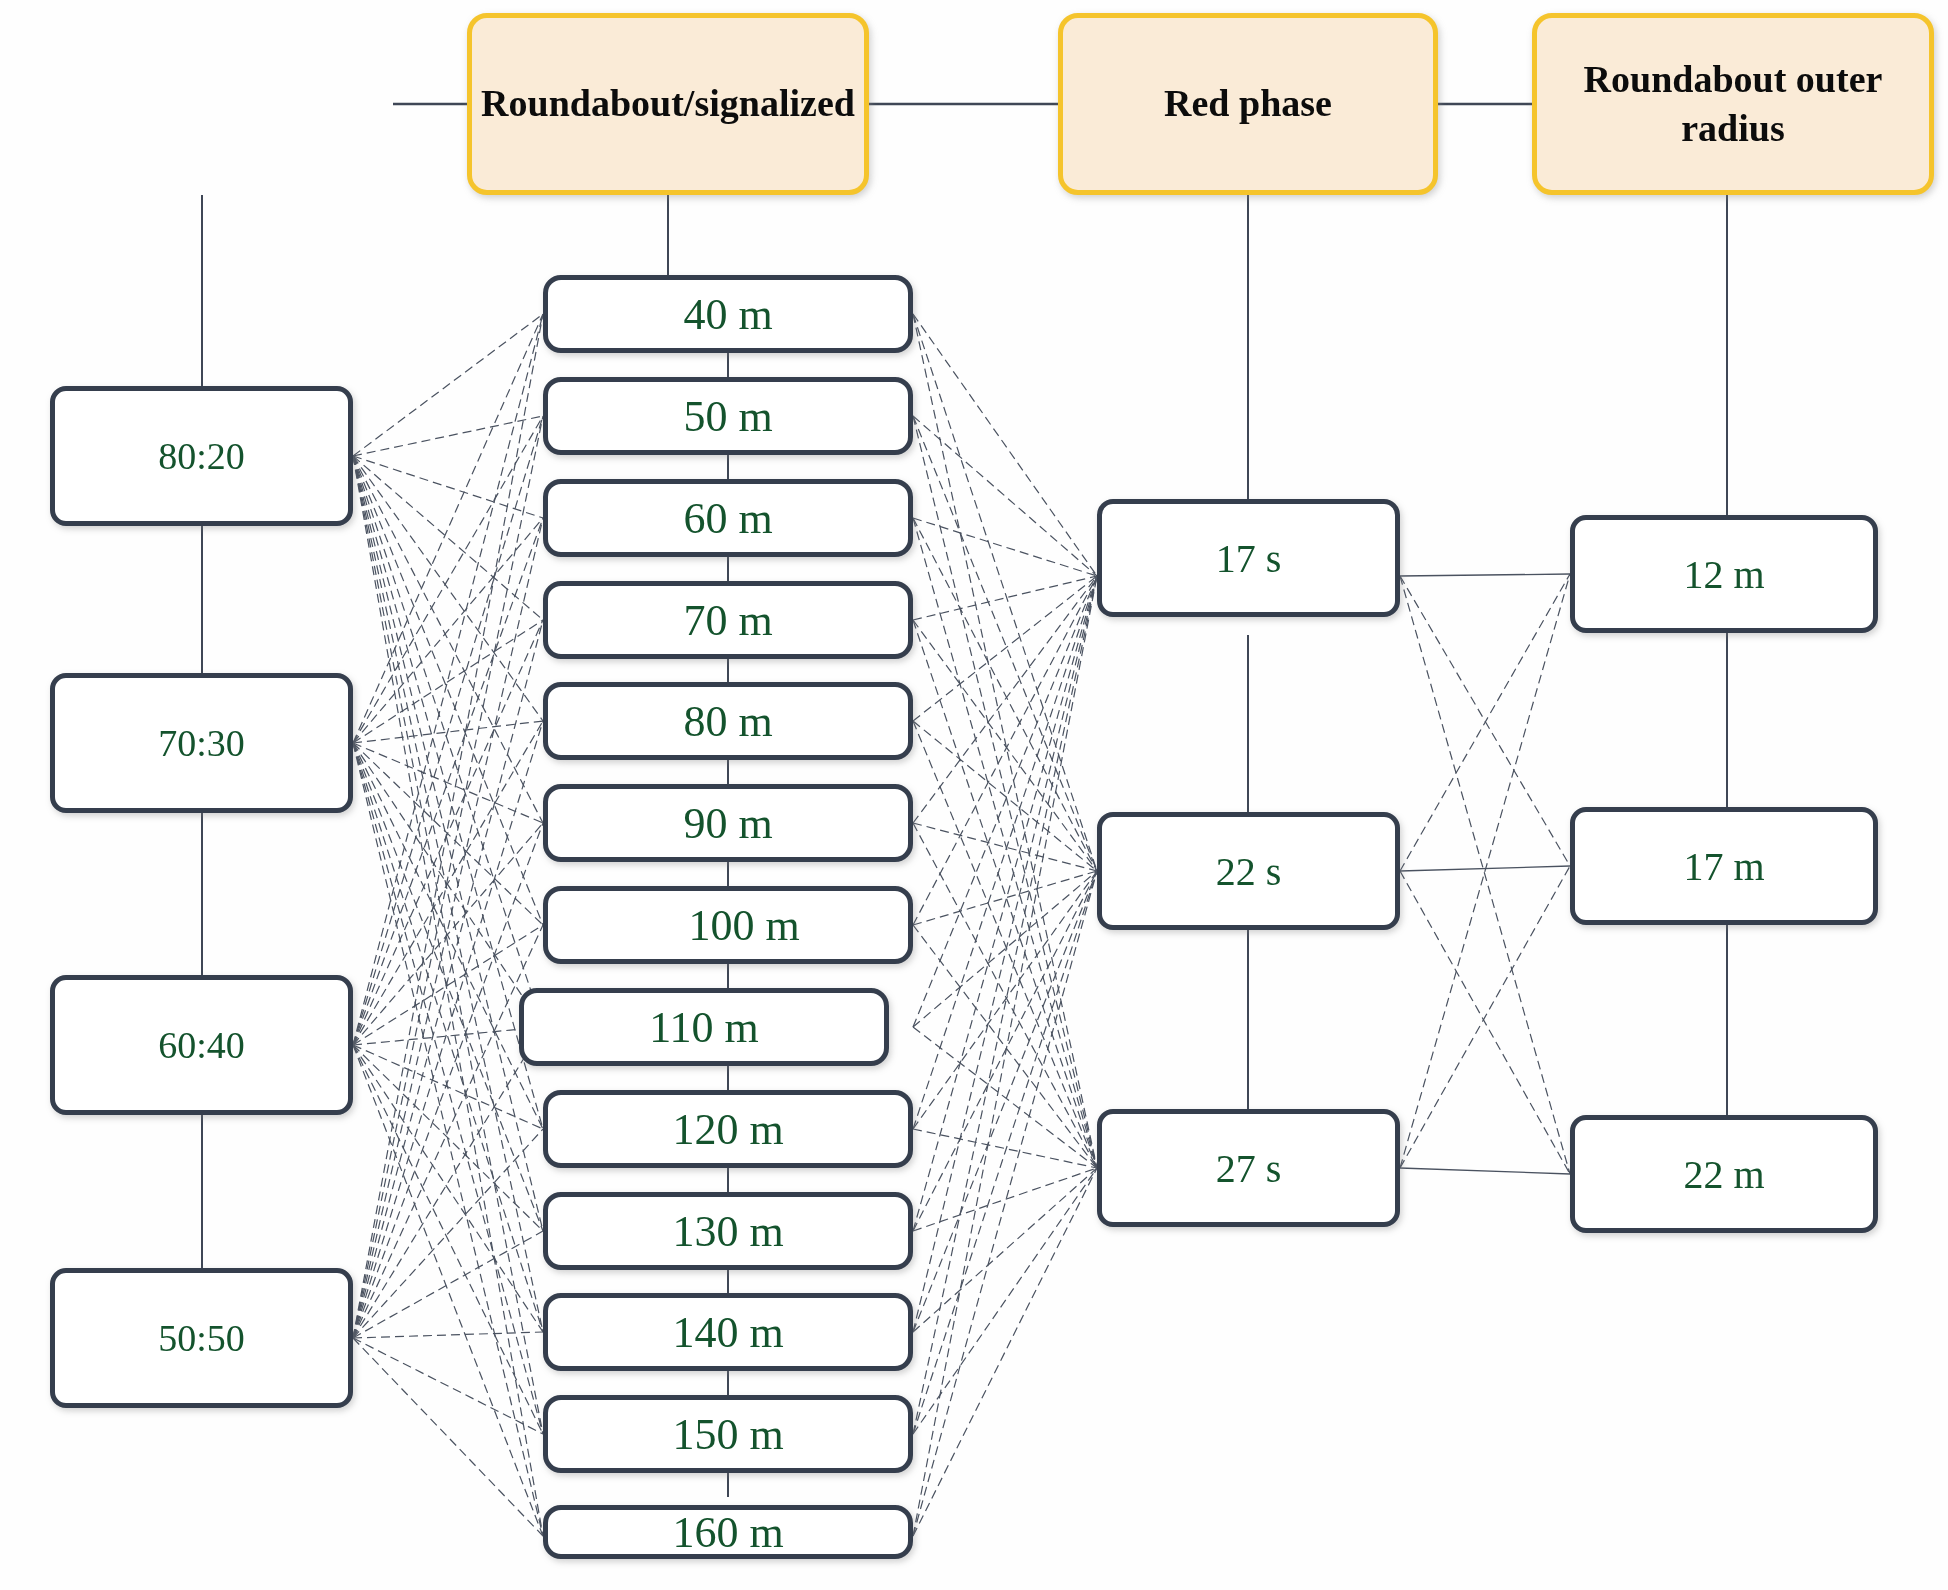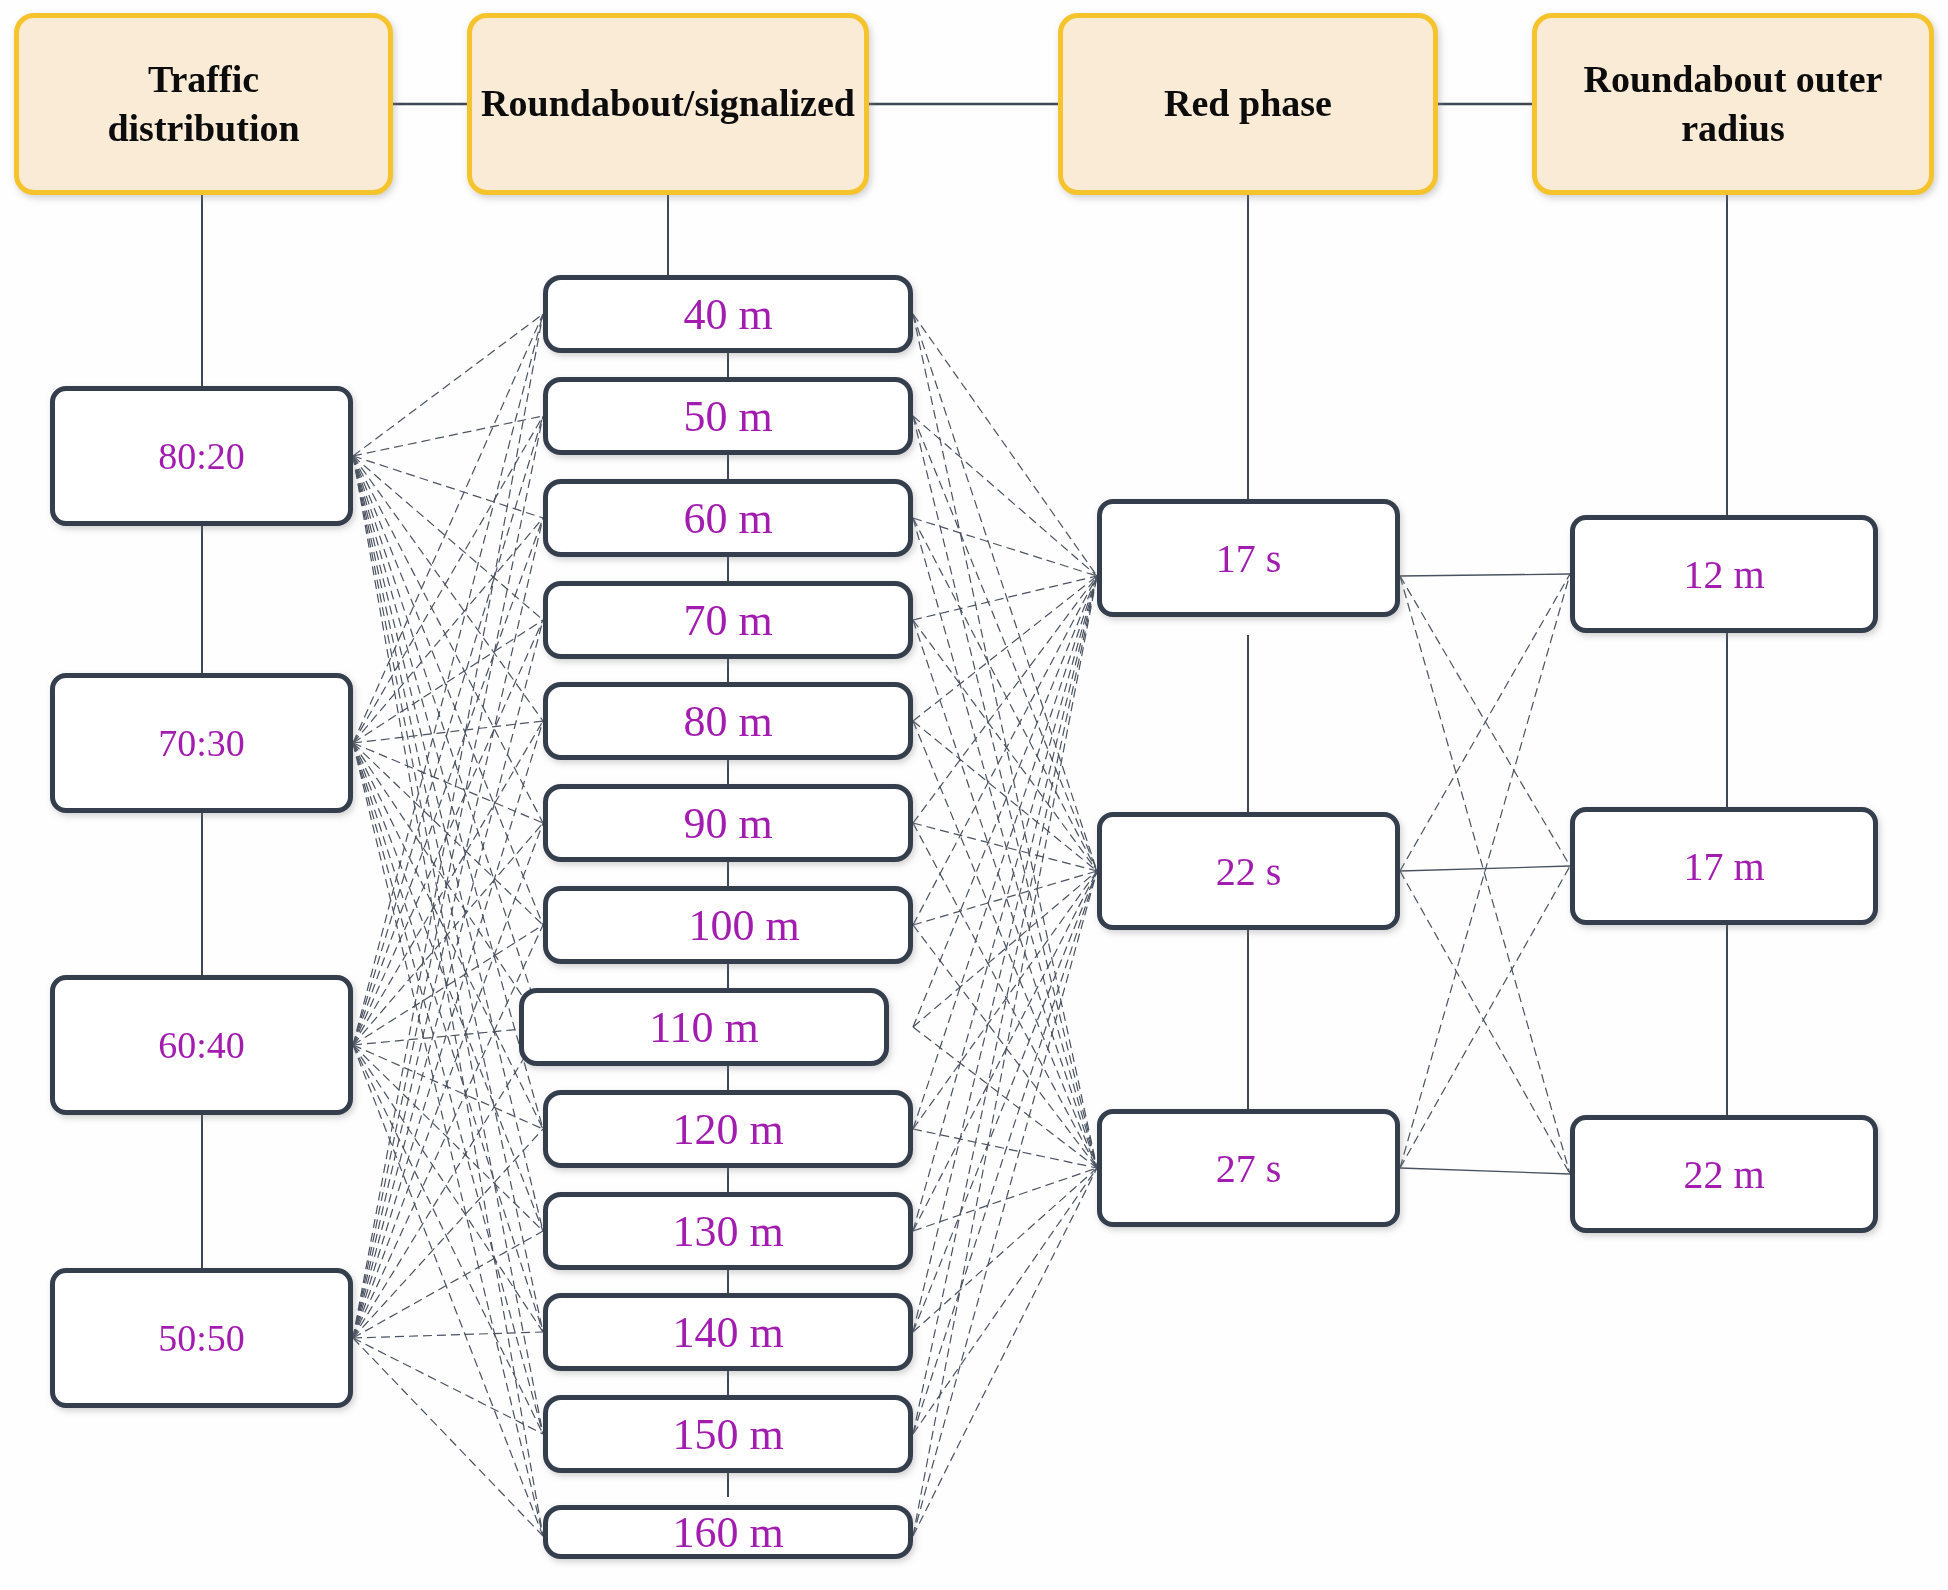--- a/index.html
+++ b/index.html
@@ -25,21 +25,21 @@
     display:flex;flex-direction:column;justify-content:center;align-items:center;text-align:center;
     background:var(--header-fill);border:5px solid var(--header-border);border-radius:20px;
     font-weight:bold;font-size:38px;line-height:1.30;color:#0c0c0c;
     box-shadow:2px 3px 7px rgba(140,140,140,0.40);
   }
   .header span{display:block;}
   .node{
     position:absolute;box-sizing:border-box;
     display:flex;justify-content:center;align-items:center;text-align:left;
     background:var(--node-fill);border:5px solid var(--node-border);border-radius:16px;
-    color:#a21caf;box-shadow:2px 3px 6px rgba(130,130,130,0.35);
+    color:#14532d;box-shadow:2px 3px 6px rgba(130,130,130,0.35);
   }
   .c0{font-size:38px;}
   .c1{font-size:44px;border-radius:18px;}
   .c2{font-size:40px;}
   .c3{font-size:40px;}
 </style>
 </head>
 <body>
 
 <div class="canvas">
@@ -166,24 +166,20 @@
       <line x1="1248" y1="635" x2="1248" y2="812" class="chain"></line>
       <line x1="1248" y1="930" x2="1248" y2="1109" class="chain"></line>
       <line x1="1727" y1="195" x2="1727" y2="515" class="chain"></line>
       <line x1="1727" y1="633" x2="1727" y2="807" class="chain"></line>
       <line x1="1727" y1="925" x2="1727" y2="1115" class="chain"></line>
       <line x1="393" y1="104" x2="467" y2="104" class="hlink"></line>
       <line x1="869" y1="104" x2="1058" y2="104" class="hlink"></line>
       <line x1="1438" y1="104" x2="1532" y2="104" class="hlink"></line>
     </svg>
 
-  <div class="header" id="h0" style="left: 14px; top: 13px; width: 379px; height: 182px;">
-    <span>Traffic</span>
-    <span>distribution</span>
-  </div>
   <div class="header" id="h1" style="left: 467px; top: 13px; width: 402px; height: 182px;">
     <span>Roundabout/signalized</span>
   </div>
   <div class="header" id="h2" style="left: 1058px; top: 13px; width: 380px; height: 182px;">
     <span>Red phase</span>
   </div>
   <div class="header" id="h3" style="left: 1532px; top: 13px; width: 402px; height: 182px;">
     <span>Roundabout outer</span>
     <span>radius</span>
   </div>

